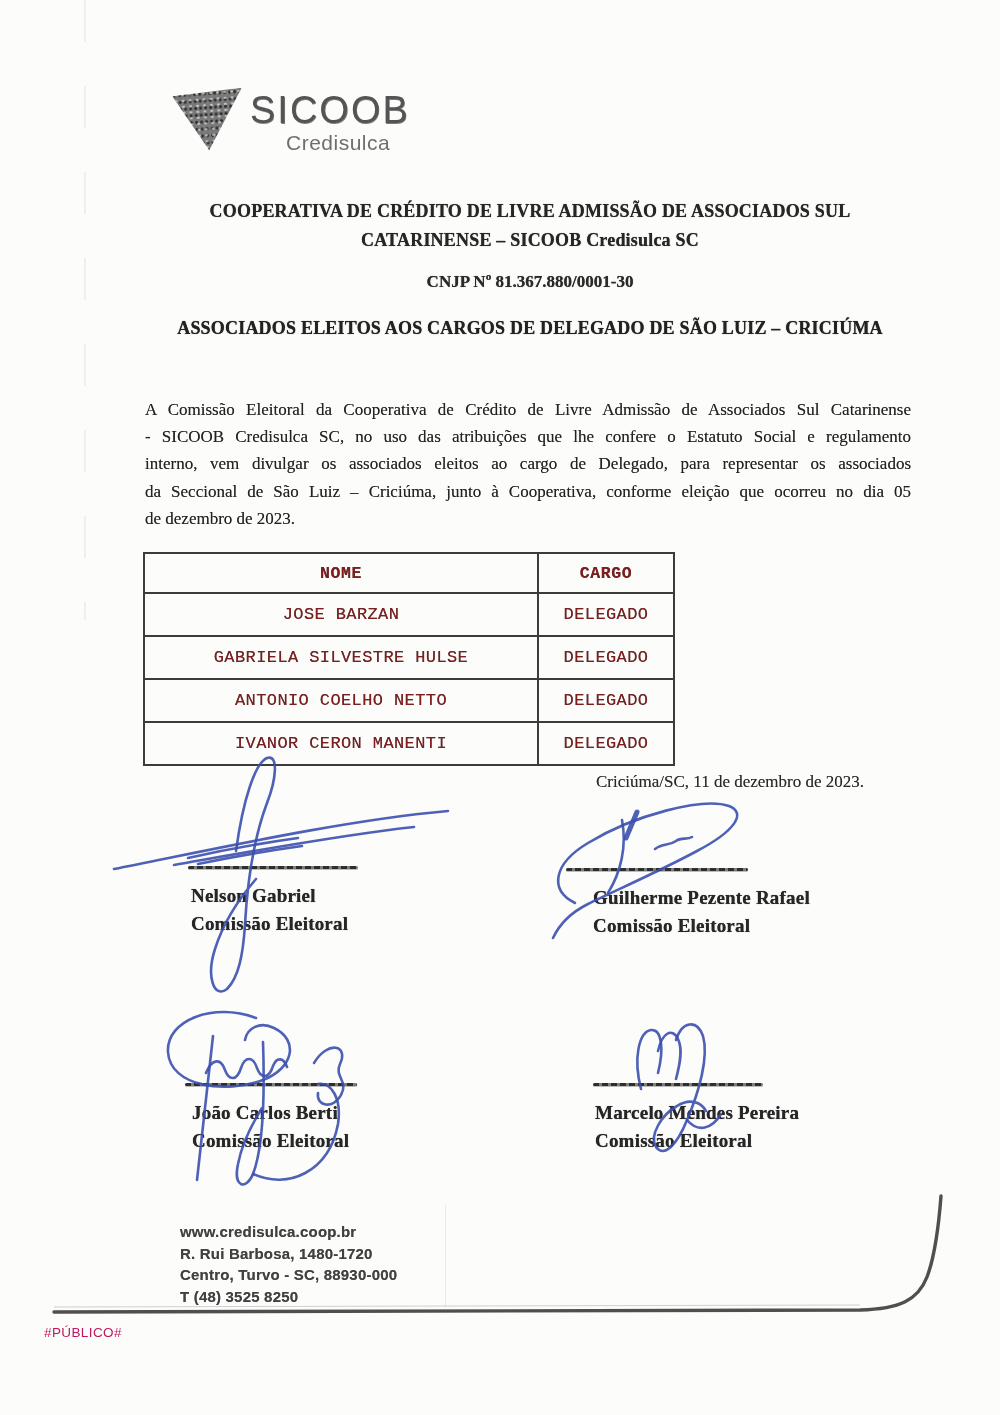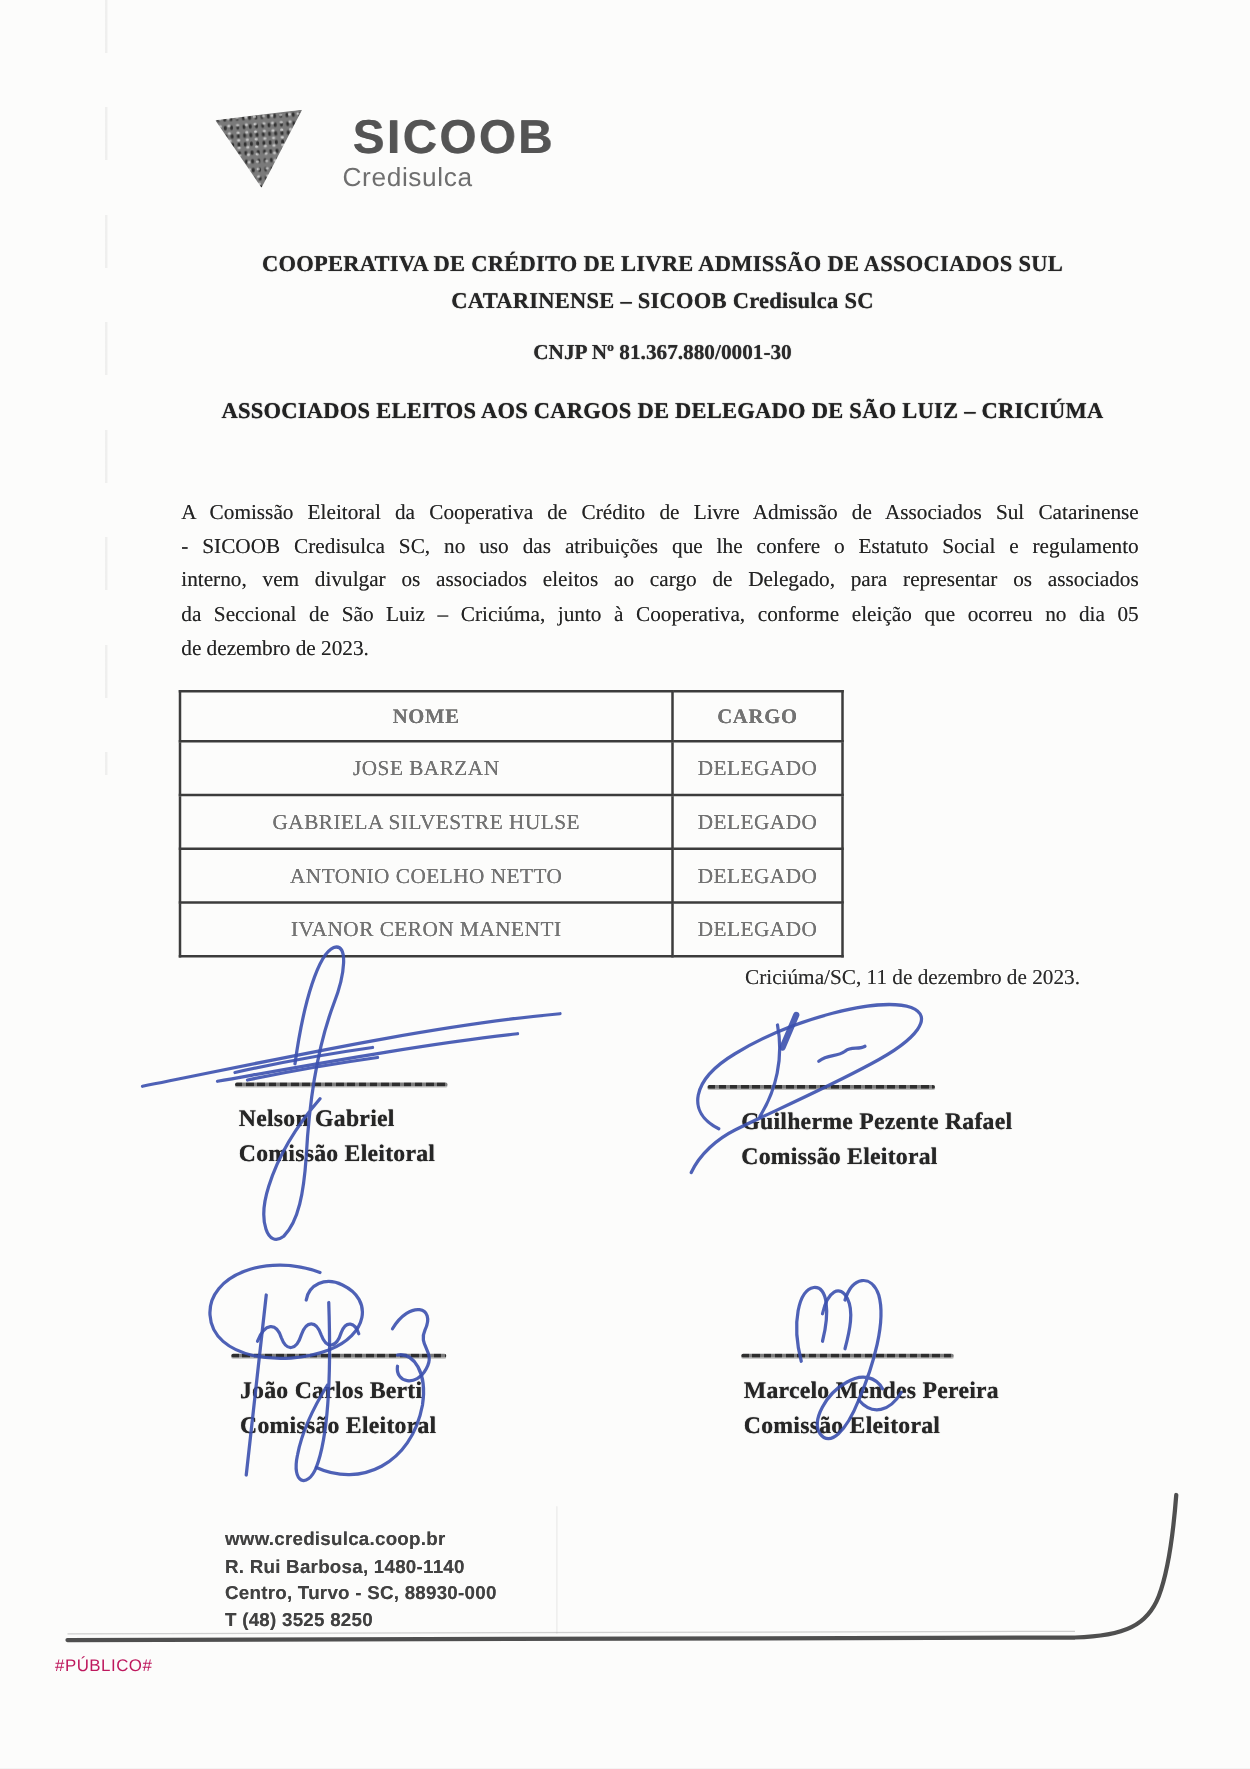--- a/index.html
+++ b/index.html
@@ -21,46 +21,46 @@
     background-color:#7a7a7a;
     background-image:
       radial-gradient(rgba(255,255,255,.6) 1px, transparent 1.6px),
       radial-gradient(rgba(35,35,35,.85) 1px, transparent 1.5px);
     background-size:7px 6px, 5px 7px;
     filter:blur(.35px);
     transform:rotate(-4deg);
   }
   .logo-word{
     position:absolute; left:82px; top:5px;
-    font-family:"Liberation Sans", sans-serif; font-weight:700;
+    font-family:"Liberation Sans", sans-serif; font-weight:400;
     font-size:38px; letter-spacing:2px; color:#545454;
-    filter:blur(.45px); text-shadow:.6px .6px 0 #7c7c7c;margin-left:32px;
+    filter:blur(.45px); text-shadow:.6px .6px 0 #7c7c7c;
   }
   .logo-sub{
-    position:absolute; left:106px; top:47px;
+    position:absolute; left:118px; top:47px;
     font-family:"Liberation Sans", sans-serif; font-weight:400;
     font-size:21px; letter-spacing:.5px; color:#6f6f6f; filter:blur(.35px);
   }
 
   .center-band{position:absolute; left:55px; width:950px; text-align:center;}
   .doc-title{top:197px; font-size:18px; font-weight:bold; letter-spacing:.2px; color:#262626;
     line-height:29px; text-shadow:0 0 .7px rgba(35,35,35,.85); filter:blur(.15px);}
   .doc-cnpj{top:272px; font-size:17px; font-weight:bold; color:#2a2a2a;
     text-shadow:0 0 .7px rgba(35,35,35,.8); filter:blur(.15px);}
   .doc-subject{top:318px; font-size:18px; font-weight:bold; white-space:nowrap; color:#222;
     letter-spacing:.2px; text-shadow:0 0 .8px rgba(30,30,30,.9); filter:blur(.15px);}
 
   .paragraph{position:absolute; left:145px; top:396px; width:766px;
     font-size:17px; line-height:27.2px; color:#232323; text-shadow:0 0 .4px rgba(40,40,40,.55);}
   .paragraph .jline{text-align:justify; text-align-last:justify;}
   .paragraph .lline{text-align:left;}
 
   table.delegates{
     position:absolute; left:143px; top:552px; border-collapse:collapse;
-    font-size:17px; color:#737373;
+    font-size:17px; color:#7f1d1d;font-family:Liberation Mono, monospace;
   }
   table.delegates th, table.delegates td{
     border:2.2px solid #3c3c3c; text-align:center; padding:0;
     text-shadow:0 0 .5px rgba(30,30,30,.7);
   }
   table.delegates th{height:38px; font-size:16.5px; letter-spacing:.6px;}
   table.delegates td{height:41px; letter-spacing:.4px;border-radius:17px;}
   .col-nome{width:392px;} .col-cargo{width:134px;}
 
   .dateline{position:absolute; left:596px; top:772px; font-size:17px; color:#2a2a2a;
@@ -195,21 +195,21 @@
         <path d="M 641 1089 C 633 1058 639 1032 651 1030 C 662 1029 664 1049 658 1073"></path>
         <path d="M 658 1051 C 662 1033 672 1027 678 1039 C 683 1049 680 1064 676 1079"></path>
         <path d="M 676 1040 C 682 1021 697 1019 703 1036 C 709 1057 699 1092 687 1120 C 677 1145 664 1158 656 1147 C 649 1136 661 1115 677 1106 C 690 1098 701 1102 706 1111"></path>
         <path d="M 687 1120 C 698 1133 712 1129 721 1114"></path>
       </g>
     </g>
   </svg>
 
   <div class="footer">
     <div class="site">www.credisulca.coop.br</div>
-    <div>R. Rui Barbosa, 1480-1140</div>
+    <div>R. Rui Barbosa, 1480-1720</div>
     <div>Centro, Turvo - SC, 88930-000</div>
     <div>T (48) 3525 8250</div>
   </div>
 
   <svg class="overlay" width="1000" height="1415" viewBox="0 0 1000 1415">
     <path d="M 54 1312 L 860 1310 C 900 1309 918 1300 927 1277 C 935 1256 939 1222 941 1196" stroke="#4f4f4f" stroke-width="3.4" fill="none" stroke-linecap="round"></path>
     <path d="M 54 1307 L 860 1305" stroke="#9a9a9a" stroke-width="1" fill="none" opacity="0.45"></path>
   </svg>
 
   <div class="classification">#PÚBLICO#</div>

